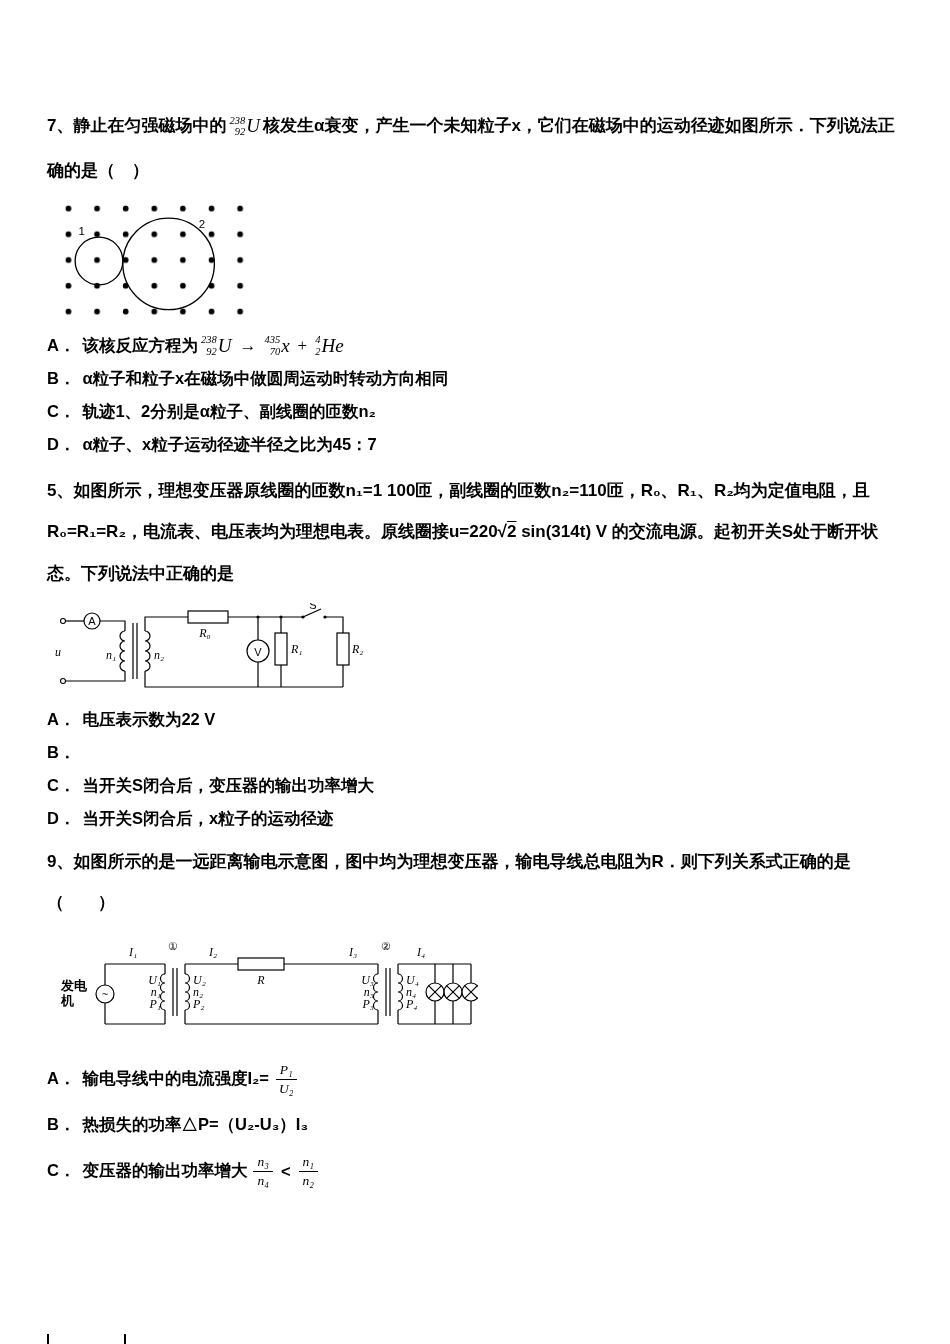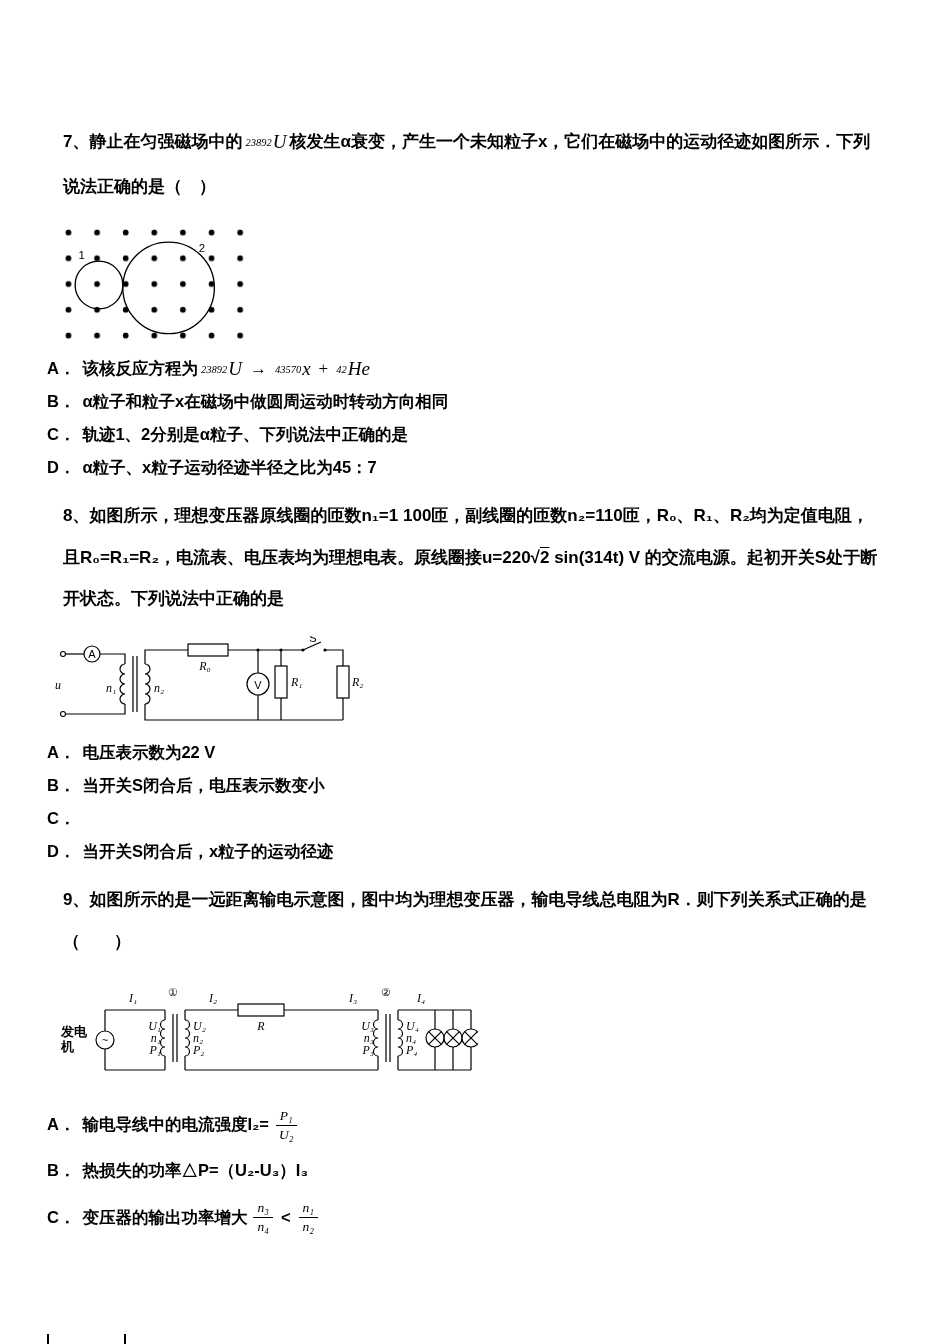--- a/index.html
+++ b/index.html
@@ -4,41 +4,41 @@
 <style>
   html,body{margin:0;padding:0;}
   body{
     width:950px;height:1344px;background:#ffffff;color:#000;
     font-family:"Liberation Sans",sans-serif;position:relative;overflow:hidden;
   }
   .page{padding:103px 55px 0 47px;}
   .question{margin:0;}
   .q8{margin-top:14px;}
   .q9{margin-top:10px;}
-  .stem{font-size:17px;font-weight:700;line-height:2.45;margin:16px;}
+  .stem{font-size:17px;font-weight:700;line-height:2.45;margin:0;}
   .figure{margin:8px 0 2px 6px;}
   figure{padding:0;}
   svg{display:block;}
   .wire{stroke:#000;stroke-width:1.2;fill:none;}
   .comp{stroke:#000;stroke-width:1.2;fill:#ffffff;}
   .term{stroke:#000;stroke-width:1.1;fill:#ffffff;}
   .jdot{fill:#000;stroke:none;}
   .trk{stroke:#000;stroke-width:1.4;fill:none;}
   svg text{font-family:"Liberation Serif",serif;font-size:12px;fill:#000;}
   svg text.it{font-style:italic;}
   svg text.up{font-family:"Liberation Sans",sans-serif;font-size:11px;}
   svg text.cjk{font-family:"Liberation Sans",sans-serif;font-weight:700;font-size:13px;}
   svg text.num{font-family:"Liberation Sans",sans-serif;font-size:12px;}
   .options{margin-top:2px;}
   .option{display:flex;align-items:center;font-size:16.5px;font-weight:700;margin:11px 0;}
   .q9 .option{margin:17px 0;}
   .opt-label{white-space:pre;margin-right:7px;}
   .opt-text{white-space:pre-wrap;}
   .nuc{display:inline-flex;align-items:center;font-weight:400;font-family:"Liberation Serif",serif;margin:0 3px;vertical-align:middle;}
-  .nuc .st{display:inline-flex;flex-direction:row;align-items:flex-end;font-size:10.5px;line-height:1.08;font-style:italic;}
+  .nuc .st{display:inline-flex;flex-direction:column;align-items:flex-end;font-size:10.5px;line-height:1.08;font-style:italic;}
   .nuc .sym{font-size:19px;font-style:italic;margin-left:1px;}
   .eqop{font-weight:400;font-family:"Liberation Serif",serif;margin:0 5px;font-size:17px;}
   .sqrt{font-size:17px;}
   .sqrt .rad{text-decoration:overline;}
   .frac{display:inline-flex;flex-direction:column;align-items:center;font-family:"Liberation Serif",serif;
         font-style:italic;font-weight:400;font-size:13.5px;line-height:1.3;margin:0 6px;}
   .frac .fnum{border-bottom:1px solid #000;padding:0 4px;}
   .frac .fden{padding:0 4px;}
   .rel{margin:0 2px;}
   .bottom-artifact{position:absolute;left:47px;top:1334px;width:75px;height:10px;
@@ -102,32 +102,32 @@
             </span>
             <span class="sym">He</span>
           </span>
       </div>
       <div class="option">
         <span class="opt-label">B．</span>
         <span class="opt-text">α粒子和粒子x在磁场中做圆周运动时转动方向相同</span>
       </div>
       <div class="option">
         <span class="opt-label">C．</span>
-        <span class="opt-text">轨迹1、2分别是α粒子、下列说法中正确的是</span>
+        <span class="opt-text">轨迹1、2分别是α粒子、副线圈的匝数n₂</span>
       </div>
       <div class="option">
         <span class="opt-label">D．</span>
         <span class="opt-text">α粒子、x粒子运动径迹半径之比为45：7</span>
       </div>
     </div>
   </section>
 
   <section class="question q8">
     <p class="stem">
-      <span>8、如图所示，理想变压器原线圈的匝数n₁=1 100匝，副线圈的匝数n₂=110匝，R₀、R₁、R₂均为定值电阻，且R₀=R₁=R₂，电流表、电压表均为理想电表。原线圈接u=220</span><span class="sqrt"><span>√</span><span class="rad">2</span></span><span> sin(314t) V 的交流电源。起初开关S处于断开状态。下列说法中正确的是</span>
+      <span>5、如图所示，理想变压器原线圈的匝数n₁=1 100匝，副线圈的匝数n₂=110匝，R₀、R₁、R₂均为定值电阻，且R₀=R₁=R₂，电流表、电压表均为理想电表。原线圈接u=220</span><span class="sqrt"><span>√</span><span class="rad">2</span></span><span> sin(314t) V 的交流电源。起初开关S处于断开状态。下列说法中正确的是</span>
     </p>
 
     <figure class="figure">
       <svg width="315" height="95" viewBox="0 0 315 95">
         <g>
           <path class="wire" d="M10,18 H31"></path>
           <path class="wire" d="M47,18 H72 V28"></path>
           <path class="wire" d="M72,28 a5,5 0 0 0 0,10 a5,5 0 0 0 0,10 a5,5 0 0 0 0,10 a5,5 0 0 0 0,10"></path>
           <path class="wire" d="M72,68 V78 H10"></path>
           <path class="wire" d="M80,20 V76 M84,20 V76"></path>
@@ -168,24 +168,24 @@
       </svg>
     </figure>
 
     <div class="options">
       <div class="option">
         <span class="opt-label">A．</span>
         <span class="opt-text">电压表示数为22 V</span>
       </div>
       <div class="option">
         <span class="opt-label">B．</span>
-        <span class="opt-text">当开关S闭合后，电压表示数变小</span>
       </div>
       <div class="option">
         <span class="opt-label">C．</span>
+        <span class="opt-text">当开关S闭合后，变压器的输出功率增大</span>
       </div>
       <div class="option">
         <span class="opt-label">D．</span>
         <span class="opt-text">当开关S闭合后，x粒子的运动径迹</span>
       </div>
     </div>
   </section>
 
   <section class="question q9">
     <p class="stem">

